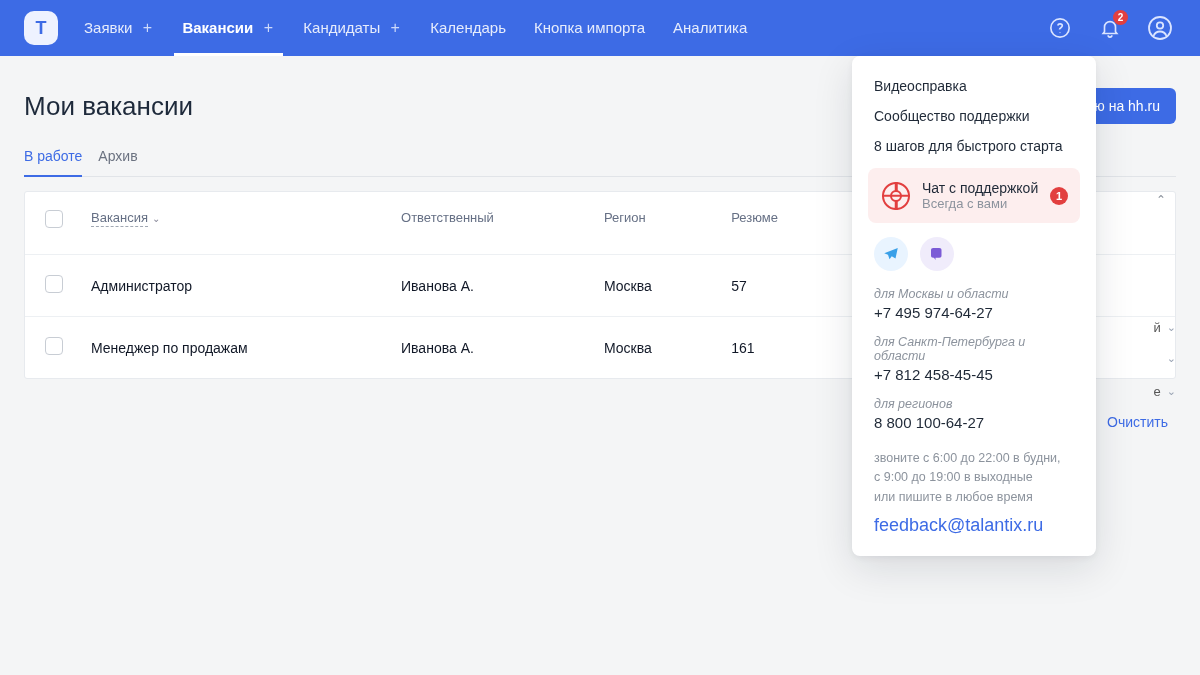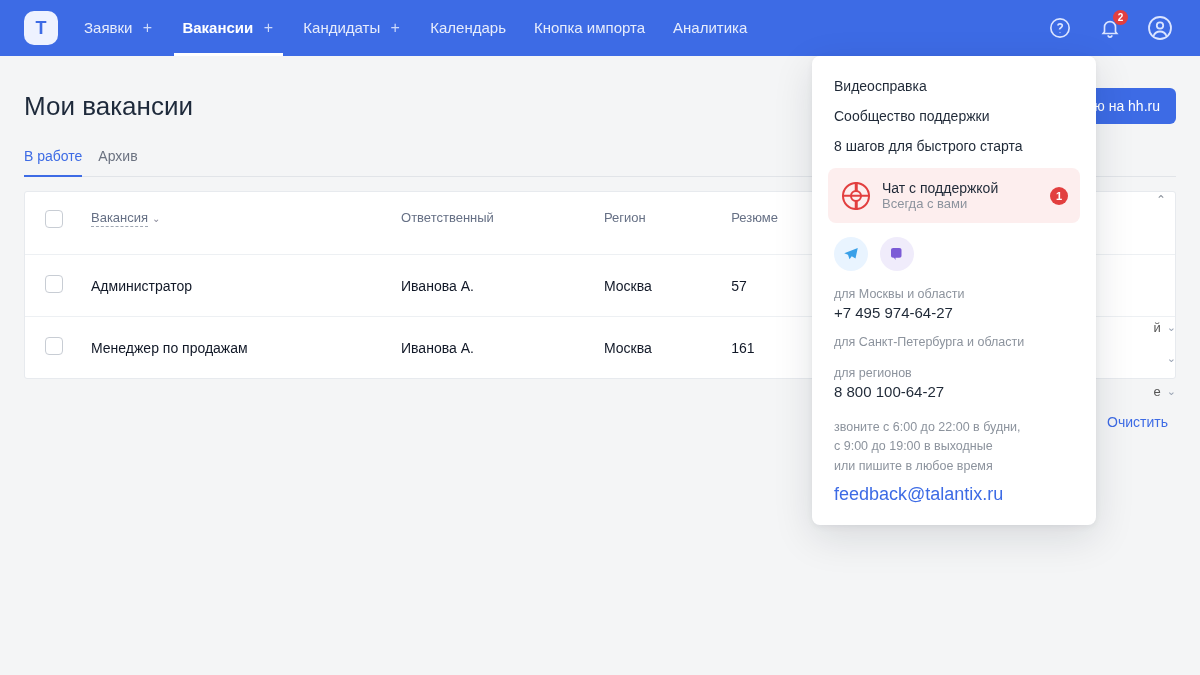--- a/index.html
+++ b/index.html
@@ -100,21 +100,21 @@
   .chk {
     width: 18px; height: 18px; border: 1.5px solid #c8cdd4; border-radius: 4px; display: inline-block;
     cursor: pointer; background: #fff;
   }
   th:first-child, td:first-child { width: 48px; padding-left: 20px; }
 
   
   .help-popover {
     position: absolute;
     top: 56px; right: 104px;
-    width: 284px;
+    width: 244px;
     background: #fff;
     border-radius: 8px;
     box-shadow: 0 12px 40px rgba(16,24,40,0.12), 0 2px 6px rgba(16,24,40,0.06);
     padding: 18px 0 0;
     z-index: 50;
   }
   .help-links { padding: 4px 22px 14px; display: flex; flex-direction: column; gap: 14px; }
   .help-link { font-size: 14px; color: #1f2937; cursor: pointer; }
   .chat-box {
     margin: 0 16px 14px; background: #fdeeee; border-radius: 8px;
@@ -140,21 +140,21 @@
     display: flex; align-items: center; justify-content: center;
   }
   .messengers { display: flex; gap: 12px; padding: 0 22px 14px; }
   .msg-btn {
     width: 34px; height: 34px; border-radius: 50%; display: flex; align-items: center; justify-content: center;
     cursor: pointer;
   }
   .msg-tg { background: #e9f4ff; }
   .msg-vb { background: #f0ecfb; }
   .phones { padding: 2px 22px 4px; display: flex; flex-direction: column; gap: 14px; }
-  .phone-block .lbl { font-size: 12.5px; color: #8c939d; margin-bottom: 3px; }
+  .phone-block .lbl { font-size: 12.5px; color: #8c939d; margin-bottom: 3px; font-style: italic; }
   .phone-block .num { font-size: 15px; color: #1f2937; }
   .hours { padding: 14px 22px 2px; font-size: 12.5px; color: #8c939d; line-height: 1.55; }
   .feedback { padding: 6px 22px 20px; font-size: 18px; color: #3d6be5; cursor: pointer; }
   .clear-link {
     position: absolute; right: 32px; top: 414px; color: #3d6be5; font-size: 14px; cursor: pointer; z-index: 5;
   }
   .filter-row {
     position: absolute; right: 24px; width: 50px; background: transparent;
     font-size: 13px; color: #555; display: flex; align-items: center; justify-content: flex-end;
     gap: 6px; cursor: pointer;
@@ -319,20 +319,21 @@
         </svg>
     </div>
   </div>
   <div class="phones">
     <div class="phone-block">
       <div class="lbl">для Москвы и области</div>
       <div class="num">+7 495 974-64-27</div>
     </div>
     <div class="phone-block">
       <div class="lbl">для Санкт-Петербурга и области</div>
+      <div class="num">+7 812 458-45-45</div>
     </div>
     <div class="phone-block">
       <div class="lbl">для регионов</div>
       <div class="num">8 800 100-64-27</div>
     </div>
   </div>
   <div class="hours">
     <div>звоните с 6:00 до 22:00 в будни,</div>
     <div>с 9:00 до 19:00 в выходные</div>
     <div>или пишите в любое время</div>

